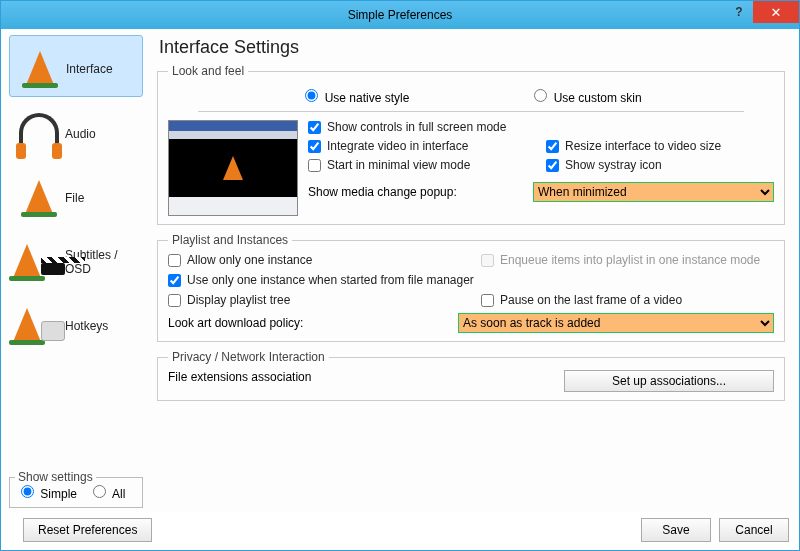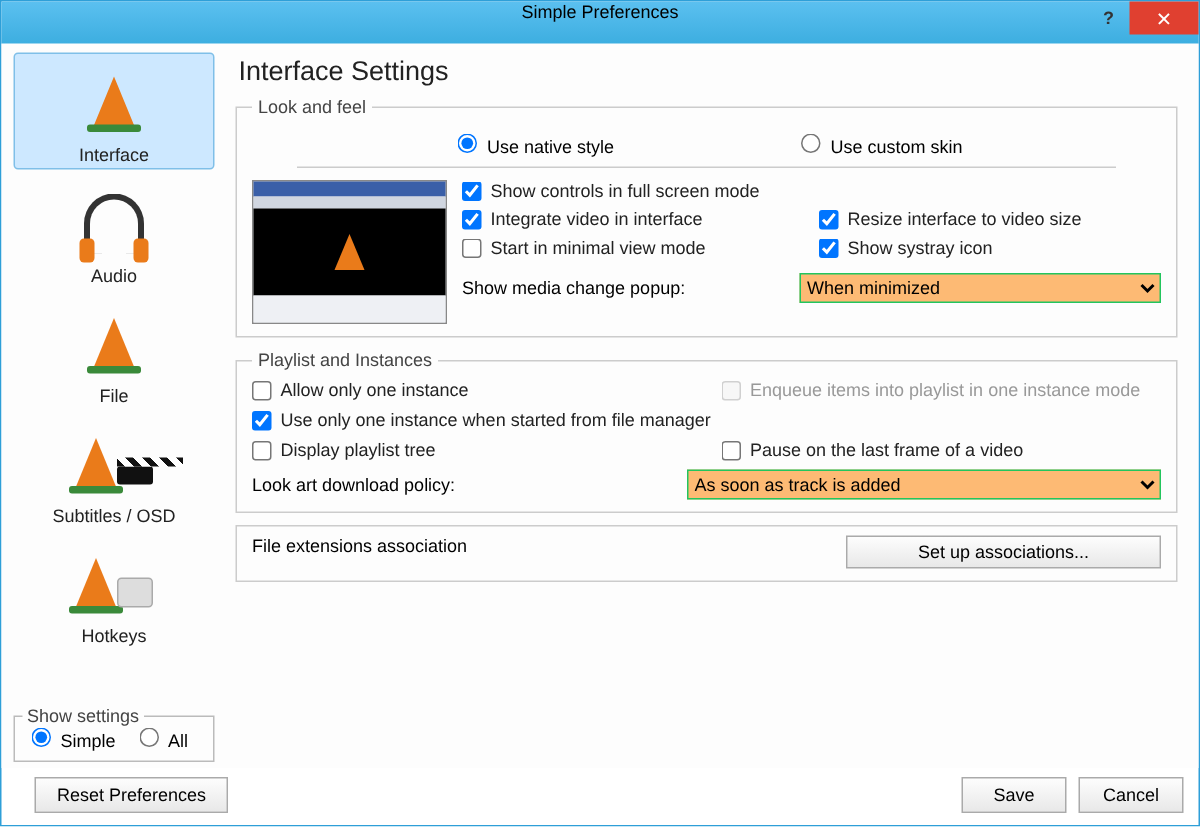--- a/index.html
+++ b/index.html
@@ -1,25 +1,25 @@
 <!DOCTYPE html>
 <html><head>
 <meta charset="utf-8">
 <style>
 * { box-sizing: border-box; font-family: "Segoe UI", Tahoma, sans-serif; font-size: 12px; }
 body { margin: 0; background: #fff; }
 .window { width: 800px; height: 551px; border: 1px solid #2e9fd8; display: flex; flex-direction: column; background: #fff; }
-.titlebar { height: 28px; background: linear-gradient(#5bc0f0, #3daee0); display: flex; position: relative; }
+.titlebar { height: 28px; background: linear-gradient(#5bc0f0, #3daee0); display: flex; align-items: center; position: relative; }
 .titlebar .title { flex: 1; text-align: center; color: #000; font-size: 12px; }
 .titlebar .controls { position: absolute; right: 0; top: 0; display: flex; height: 22px; }
 .titlebar .help { width: 28px; height: 22px; display: flex; align-items: center; justify-content: center; color: #333; font-weight: bold; cursor: pointer; }
 .titlebar .close { width: 46px; height: 22px; background: #e04030; color: #fff; display: flex; align-items: center; justify-content: center; font-size: 13px; cursor: pointer; }
 .body { flex: 1; display: flex; background: #fdfdfd; overflow: hidden; }
 .sidebar { width: 150px; padding: 6px 8px 4px 8px; display: flex; flex-direction: column; }
-.sidebar-item { display: flex; flex-direction: column; align-items: center; padding: 6px 4px 2px 4px; margin-bottom: 4px; border-radius: 3px; cursor: pointer; }
+.sidebar-item { display: flex; flex-direction: row; align-items: center; padding: 6px 4px 2px 4px; margin-bottom: 4px; border-radius: 3px; cursor: pointer; }
 .sidebar-item.selected { background: #cde8ff; border: 1px solid #7fbfe8; }
 .sidebar-item .icon { width: 52px; height: 52px; display: flex; align-items: center; justify-content: center; }
 .sidebar-item .label { margin-top: 2px; color: #222; }
 .cone { width: 0; height: 0; border-left: 14px solid transparent; border-right: 14px solid transparent; border-bottom: 34px solid #ea7b1a; position: relative; }
 .cone::after { content: ""; position: absolute; left: -18px; top: 32px; width: 36px; height: 5px; background: #3a8a3a; border-radius: 2px; }
 .headphones { width: 40px; height: 40px; border: 4px solid #333; border-bottom: none; border-radius: 20px 20px 0 0; position: relative; }
 .headphones::before, .headphones::after { content: ""; position: absolute; width: 10px; height: 16px; background: #ea7b1a; border-radius: 3px; bottom: -6px; }
 .headphones::before { left: -7px; } .headphones::after { right: -7px; }
 .clapper { width: 44px; height: 12px; background: #111; border-radius: 2px; position: relative; top: 8px; }
 .clapper::before { content: ""; position: absolute; top: -6px; left: 0; width: 44px; height: 6px; background: repeating-linear-gradient(45deg, #111 0 4px, #fff 4px 8px); }
@@ -187,20 +187,21 @@
           <div class="albumart-row">
             <span class="lbl">Look art download policy:</span>
             <select>
               <option>As soon as track is added</option>
             </select>
           </div>
         </div>
       </fieldset>
 
       <fieldset class="group">
+        <legend>Privacy / Network Interaction</legend>
         <div class="privacy-row">
           <span class="lbl">File extensions association</span>
           <button class="assoc-btn">Set up associations...</button>
         </div>
       </fieldset>
     </div>
   </div>
 
   <div class="footer">
     <button class="btn">Reset Preferences</button>

